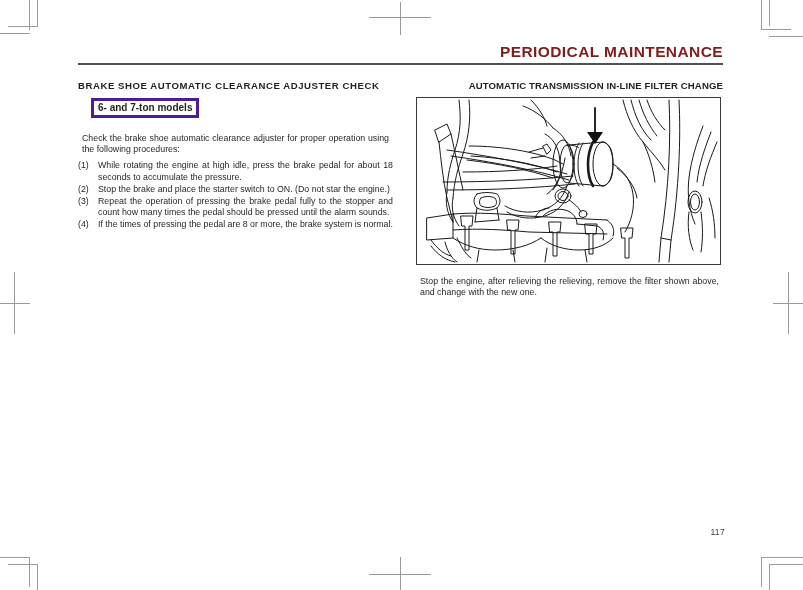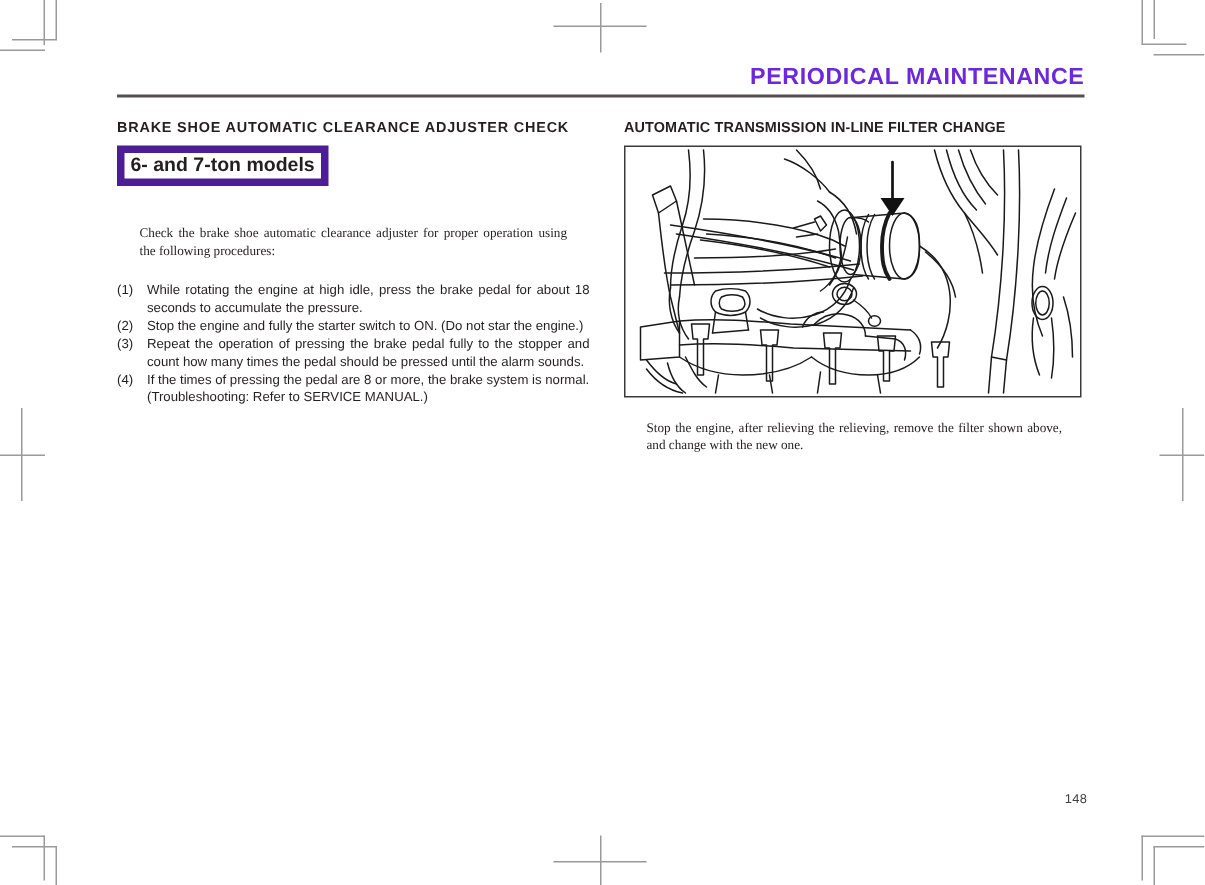--- a/index.html
+++ b/index.html
@@ -39,21 +39,21 @@
     position: absolute;
     left: 78px;
     top: 44px;
     width: 645px;
   }
   .header-title {
     text-align: right;
     font-size: 15.5px;
     font-weight: bold;
     letter-spacing: 0.4px;
-    color: #6d28d9;
+    color: #7f1d1d;
     line-height: 1.05;
     padding-bottom: 3px;
   }
   .header-rule {
     border-top: 2px solid #55504f;
     width: 100%;
   }
 
   
   .col {
@@ -65,42 +65,42 @@
 
   .sec-title {
     font-size: 9.6px;
     font-weight: bold;
     letter-spacing: 0.55px;
     color: #231f20;
     line-height: 1.2;
     margin: 0 0 5px 0;
     white-space: nowrap;
   }
-  .sec-title.tight { letter-spacing: 0.1px; }
+  .sec-title.tight { letter-spacing: 0.1px; text-align: right; }
 
   .model-badge {
     display: inline-block;
-    border: 5px solid #4c1d95;
-    font-size: 13px;
+    border: 3px solid #4c1d95;
+    font-size: 10px;
     font-weight: bold;
     padding: 1px 4px 2px 4px;
     line-height: 1.1;
     margin-bottom: 11px;
+    margin-left: 13px;
   }
 
   .body-text {
     font-size: 8.8px;
     line-height: 1.345;
     color: #231f20;
   }
   .p-just {
     text-align: justify;
     text-align-last: left;
-    margin: 15px;
-    font-family: Liberation Serif, serif;
+    margin: 4px;
   }
 
   
   .num-list { margin: 0; }
   .num-item {
     display: flex;
     align-items: flex-start;
     margin: 0;
   }
   .num-marker {
@@ -212,33 +212,32 @@
 
       <div class="num-list">
 
         <div class="num-item">
           <span class="num-marker">(1)</span>
           <span class="num-body">While rotating the engine at high idle, press the brake pedal for about 18 seconds to accumulate the pressure.</span>
         </div>
 
         <div class="num-item">
           <span class="num-marker">(2)</span>
-          <span class="num-body">Stop the engine and fully the starter switch to ON. (Do not star the engine.)</span>
+          <span class="num-body">Stop the brake and place the starter switch to ON. (Do not star the engine.)</span>
         </div>
 
         <div class="num-item">
           <span class="num-marker">(3)</span>
           <span class="num-body">Repeat the operation of pressing the brake pedal fully to the stopper and count how many times the pedal should be pressed until the alarm sounds.</span>
         </div>
 
         <div class="num-item">
           <span class="num-marker">(4)</span>
           <span class="num-body">
             <span>If the times of pressing the pedal are 8 or more, the brake system is normal.</span>
-            <span class="sub">(Troubleshooting: Refer to SERVICE MANUAL.)</span>
           </span>
         </div>
 
       </div>
     </div>
   </div>
 
   <div class="col col-right">
 
     <div class="sec-title tight">AUTOMATIC TRANSMISSION IN-LINE FILTER CHANGE</div>
@@ -358,15 +357,15 @@
           <path d="M292 100 C296 112 298 126 298 140"></path>
         </g>
       </svg>
     </div>
 
     <div class="body-text fig-caption">
       <p class="p-just">Stop the engine, after relieving the relieving, remove the filter shown above, and change with the new one.</p>
     </div>
   </div>
 
-  <div class="page-number">148</div>
+  <div class="page-number">117</div>
 
 </div>
 
 </body></html>

